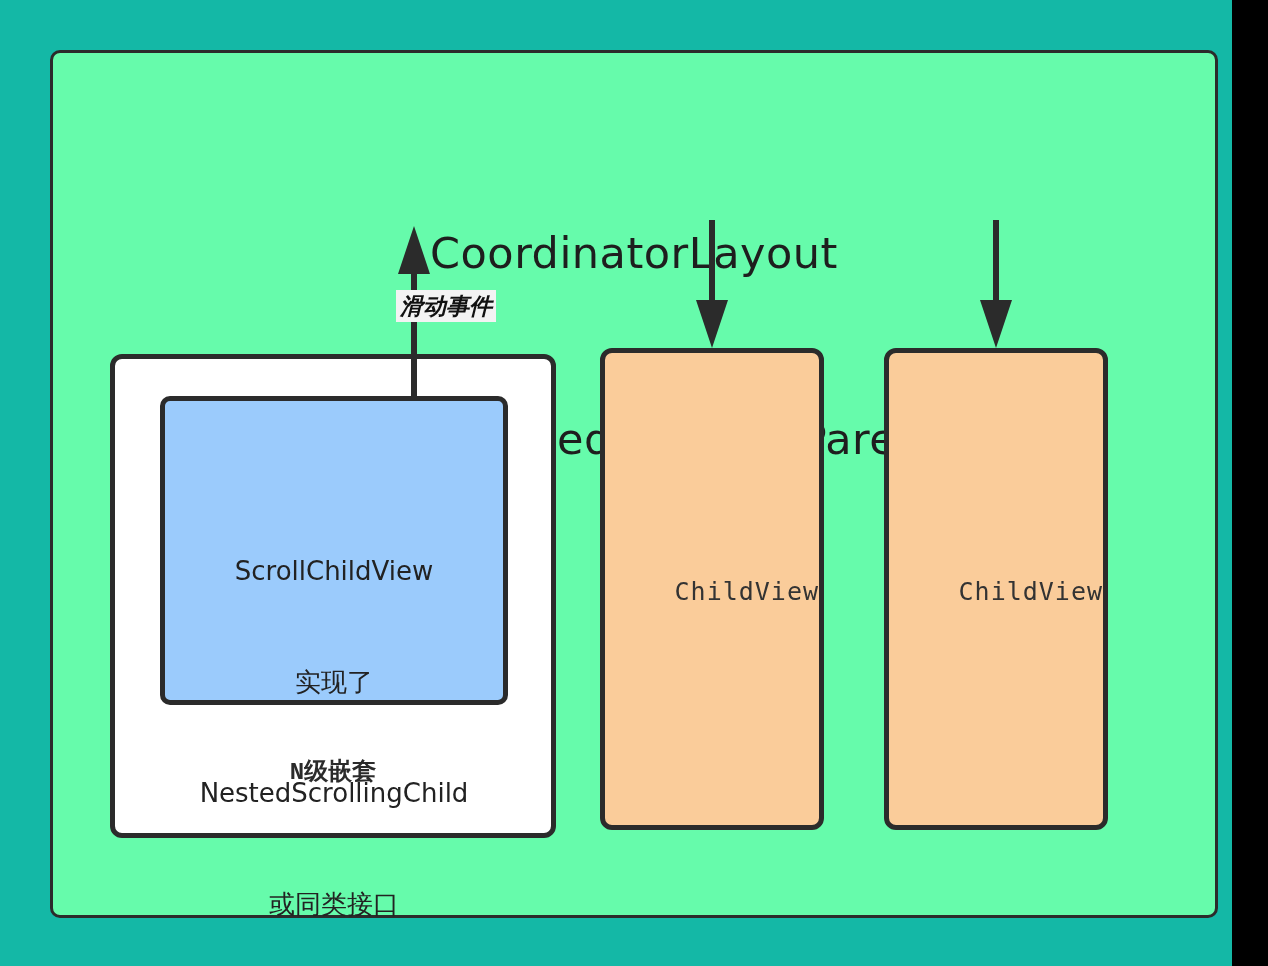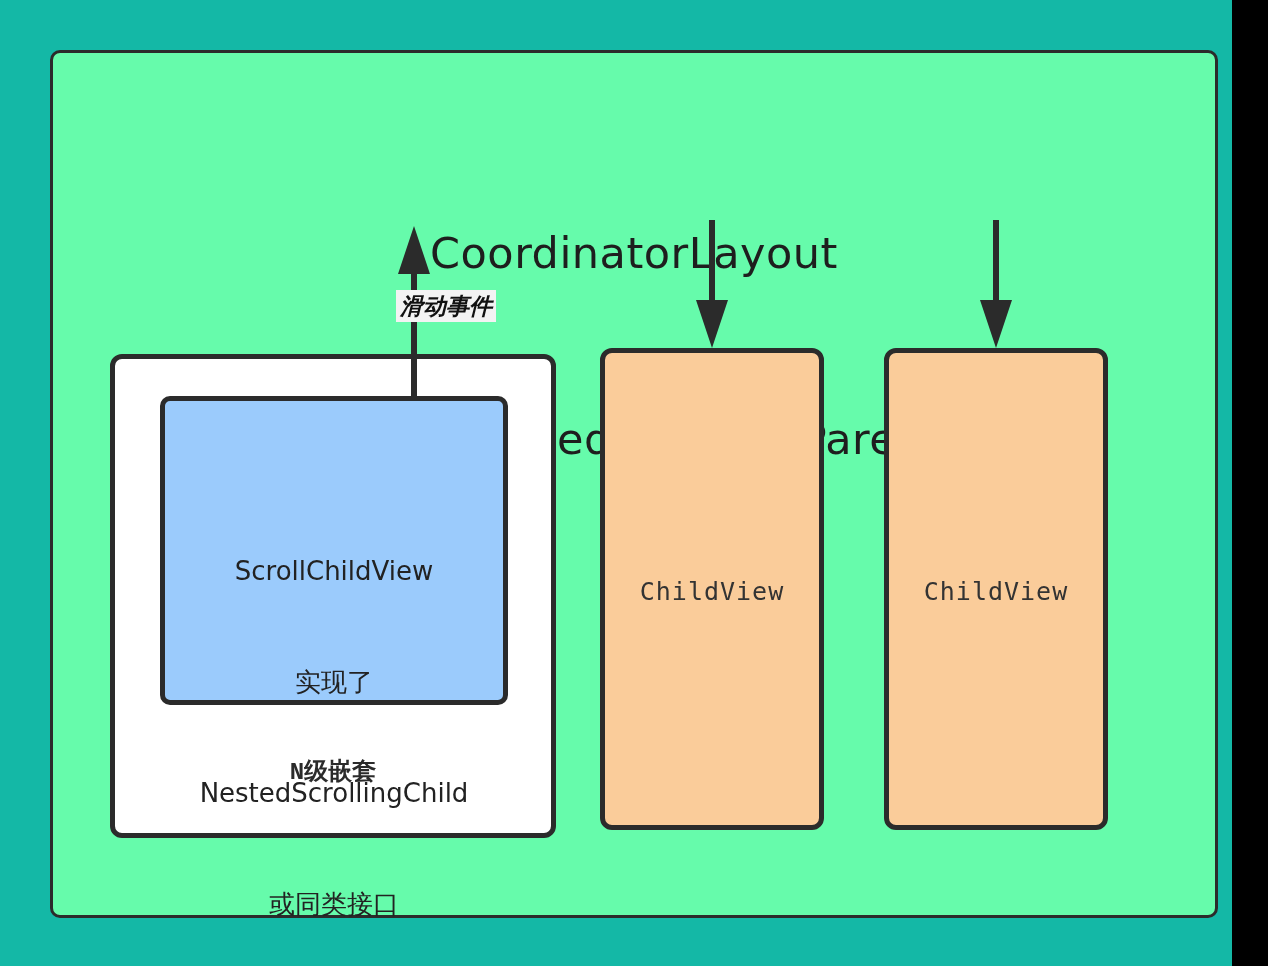--- a/index.html
+++ b/index.html
@@ -114,21 +114,21 @@
     font-family: Liberation Mono, monospace;
     font-weight: bold;
     font-size: 24px;
   }
 
   .childview-label {
     position: absolute;
     left: 0;
     top: 224px;
     width: 100%;
-    text-align: center;
+    text-align: right;
     color: #333333;
     font-family: "DejaVu Sans Mono", monospace;
     font-size: 25px;
     letter-spacing: 1px;
   }
 
   
   .arrow-layer {
     position: absolute;
     left: 0;

